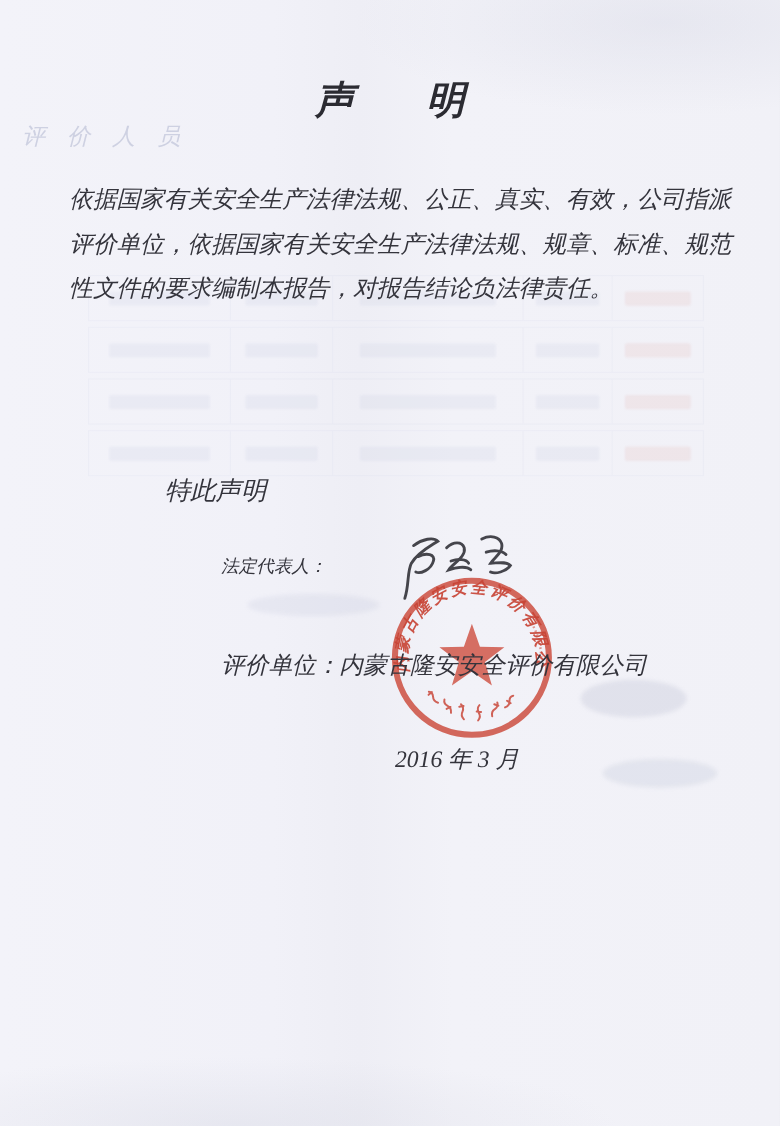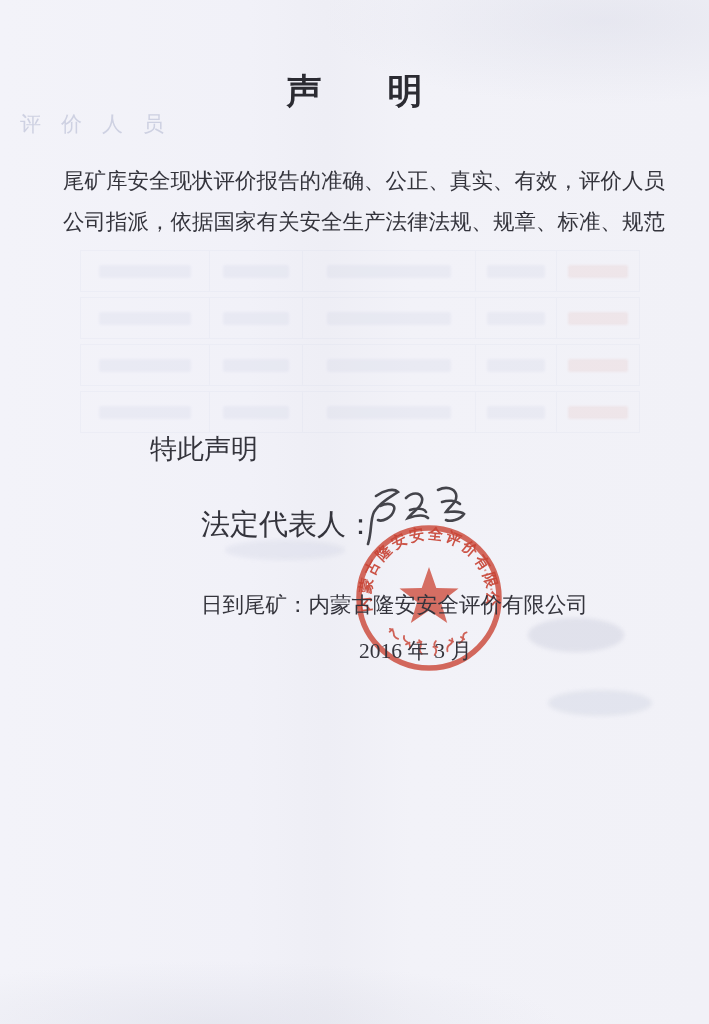--- a/index.html
+++ b/index.html
@@ -4,43 +4,44 @@
 <style>
   html,body{margin:0;padding:0;background:#e8e8ee;}
   .page{
     position:relative;width:709px;height:1024px;margin:0 auto;overflow:hidden;
     background:
       radial-gradient(ellipse 400px 120px at 85% 2%, rgba(210,212,226,.35), rgba(0,0,0,0) 70%),
       radial-gradient(ellipse 500px 90px at 30% 100%, rgba(205,207,220,.30), rgba(0,0,0,0) 70%),
       linear-gradient(90deg,#f3f3f9 0%,#f1f1f8 35%,#eeeef5 46%,#f2f2f8 58%,#f1f1f7 100%);
     font-family:"Liberation Serif","DejaVu Serif",serif;
     color:#3a3a42;
+    font-style:italic;
   }
   .title{
     position:absolute;top:68px;left:0;width:100%;text-align:center;
     font-size:35px;font-weight:700;color:#2b2b32;
     letter-spacing:66px;padding-left:66px;box-sizing:border-box;
   }
   .ghost-title{
     position:absolute;top:110px;left:0;width:100%;text-align:left;
     font-size:21px;color:rgba(148,156,188,.38);
     letter-spacing:20px;padding-left:20px;box-sizing:border-box;
     filter:blur(.7px);
   }
   .para{
     position:absolute;top:161px;left:63px;width:586px;
     font-size:21.5px;line-height:40.5px;color:#34343c;
   }
   .pline{white-space:nowrap;text-align:justify;}
   .indent{padding-left:43px;}
   .uline{border-bottom:1.6px solid #4a4a54;padding-bottom:1px;}
-  .closing{position:absolute;top:431px;left:150px;font-size:27px;color:#34343c;}
-  .legal-row{position:absolute;top:505px;left:201px;font-size:29px;color:#34343c;}
+  .closing{position:absolute;top:431px;left:150px;font-size:23px;color:#34343c;}
+  .legal-row{position:absolute;top:505px;left:201px;font-size:16px;color:#34343c;}
   .eval-row{position:absolute;top:590px;left:201px;font-size:21.5px;color:#34343c;z-index:5;}
-  .date-row{position:absolute;top:636px;left:359px;font-size:21.5px;color:#34343c;z-index:5;}
+  .date-row{position:absolute;top:675px;left:359px;font-size:21.5px;color:#34343c;z-index:5;}
   .signature{position:absolute;top:462px;left:354px;width:120px;height:88px;z-index:6;}
   .seal{position:absolute;top:521px;left:352px;width:154px;height:154px;z-index:4;opacity:.92;}
   .seal-arc-text{font-family:"Liberation Serif","DejaVu Serif",serif;font-weight:700;}
   
   .ghost-table{position:absolute;top:250px;left:80px;width:560px;z-index:0;opacity:.55;}
   .g-row{display:flex;height:40px;margin-bottom:5px;border:1px solid rgba(140,150,195,.10);}
   .g-cell{flex:none;border-right:1px solid rgba(140,150,195,.10);display:flex;align-items:center;justify-content:center;}
   .g-blob{height:13px;width:72%;background:rgba(125,140,185,.13);filter:blur(1.2px);border-radius:2px;}
   .g-blob.red{background:rgba(205,100,90,.16);}
   .ghost-mark{position:absolute;filter:blur(2px);border-radius:50%;z-index:1;}
@@ -124,40 +125,41 @@
     </div>
   </div>
   <div class="ghost-mark gm1"></div>
   <div class="ghost-mark gm2"></div>
   <div class="ghost-mark gm3"></div>
 
   <div class="title">声明</div>
   <div class="ghost-title">评价人员</div>
 
   <div class="para">
-    <div class="pline">尾矿库安全现状评价报告的准确、公正、真实、有效，评价人员</div>
-    <div class="pline">公司指派，依据国家有关安全生产法律法规、规章、标准、规范</div>
+    <div class="pline">依据国家有关安全生产法律法规、公正、真实、有效，公司指派</div>
+    <div class="pline">评价单位，依据国家有关安全生产法律法规、规章、标准、规范</div>
+    <div class="pline">性文件的要求编制本报告，对报告结论负法律责任。</div>
   </div>
 
   <div class="closing">特此声明</div>
 
   <div class="legal-row">法定代表人：</div>
 
   <svg class="signature" viewBox="0 0 120 88">
     <g fill="none" stroke="#2d2d34" stroke-width="2.6" stroke-linecap="round" opacity="0.88">
       <path d="M22,34 C30,28 40,26 44,30 C38,34 26,40 20,50 C16,58 18,70 14,82"></path>
       <path d="M26,44 C34,40 42,42 40,48 C38,56 28,60 24,58"></path>
       <path d="M52,36 C58,30 66,30 68,36 C70,44 58,50 54,56 C60,54 70,52 74,56"></path>
       <path d="M56,48 C62,46 70,46 72,50"></path>
       <path d="M84,28 C92,24 100,26 102,32 C104,40 96,44 92,50 C98,50 106,48 110,52 C106,58 96,60 92,58"></path>
       <path d="M88,40 C94,38 102,38 106,42"></path>
     </g>
   </svg>
 
-  <div class="eval-row"><span>日到尾矿：</span><span>内蒙古隆安安全评价有限公司</span></div>
+  <div class="eval-row"><span>评价单位：</span><span>内蒙古隆安安全评价有限公司</span></div>
 
   <svg class="seal" viewBox="0 0 154 154">
     <circle cx="77" cy="77" r="70" fill="none" stroke="rgba(200,58,42,0.82)" stroke-width="5.5"></circle>
 
     <path d="M 131 45 A 63.5 63.5 0 0 1 140 77" fill="none" stroke="rgba(200,58,42,0.55)" stroke-width="2.2" stroke-dasharray="1.6 2.4"></path>
     <polygon points="77,46 84.3,66.9 106.5,67.4 88.9,80.9 95.2,102.1 77,89.5 58.8,102.1 65.1,80.9 47.5,67.4 69.7,66.9" fill="rgba(202,62,46,0.80)"></polygon>
     <path id="sealArc" d="M 20.6 94.2 A 59 59 0 1 1 133.4 94.2" fill="none"></path>
     <text class="seal-arc-text" font-size="15" fill="rgba(196,54,38,0.92)">
       <textPath href="#sealArc" startOffset="4" textLength="224" lengthAdjust="spacing">内蒙古隆安安全评价有限公司</textPath>
     </text>

